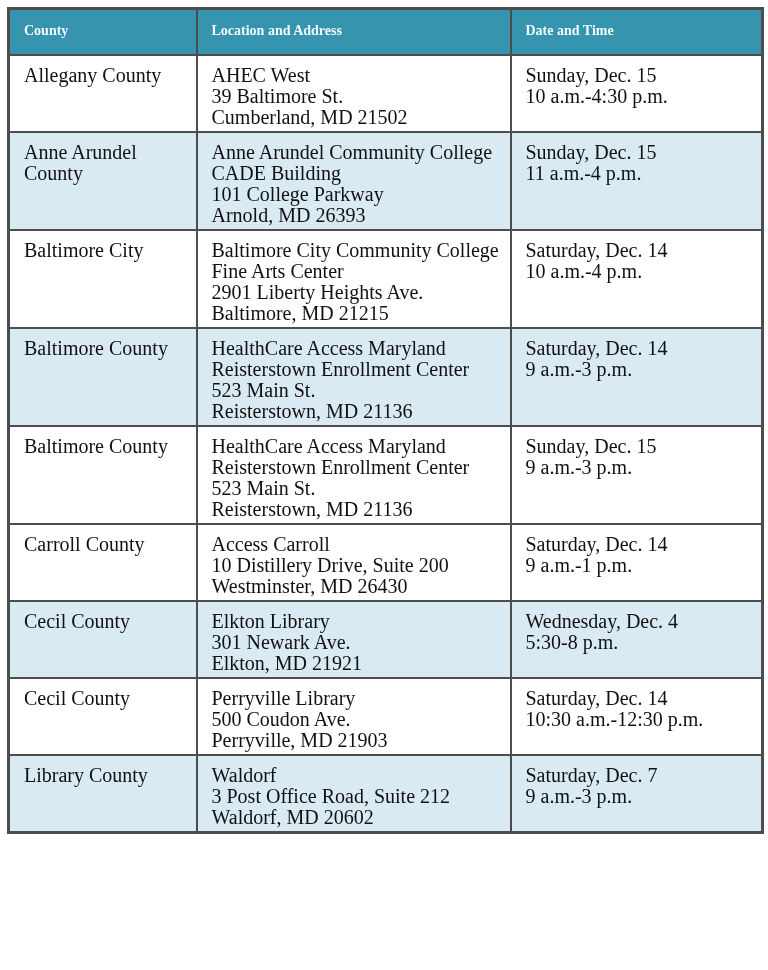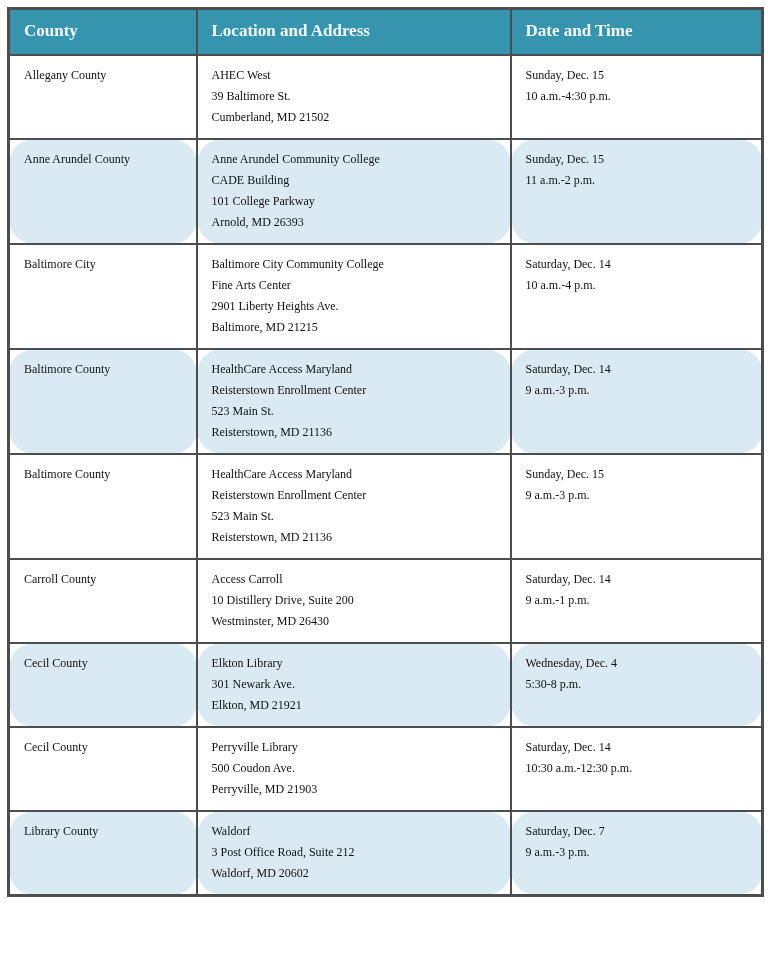--- a/index.html
+++ b/index.html
@@ -29,39 +29,38 @@
     border-collapse: collapse;
     table-layout: fixed;
     border: 3px solid var(--border-color);
   }
   table.schedule col.c1 { width: 188px; }
   table.schedule col.c2 { width: 314px; }
   table.schedule col.c3 { width: 252px; }
   table.schedule th {
     background: var(--header-bg);
     color: var(--header-text);
-    font-size: 17px;
+    font-size: 14px;
     font-weight: bold;
     text-align: left;
     vertical-align: middle;
     height: 46px;
     padding: 4px 10px 6px 14px;
     border: 2px solid var(--border-color);
   }
   table.schedule td {
-    font-size: 12px;
+    font-size: 20px;
     line-height: 21px;
     vertical-align: top;
-    padding: 9px 10px 10px 14px;
+    padding: 9px 10px 3px 14px;
     border: 2px solid var(--border-color);
     background: var(--row-bg);
   }
   table.schedule tr.alt td {
     background: var(--row-alt-bg);
-    border-radius: 25px;
   }
   .cell-line { white-space: normal; }
 </style>
 </head>
 <body>
 
 <div class="page">
   <table class="schedule">
     <colgroup>
       <col class="c1">
@@ -97,21 +96,21 @@
       <div class="cell-line">Anne Arundel County</div>
     </td>
     <td class="col-location">
             <div class="cell-line">Anne Arundel Community College</div>
             <div class="cell-line">CADE Building</div>
             <div class="cell-line">101 College Parkway</div>
             <div class="cell-line">Arnold, MD 26393</div>
           </td>
     <td class="col-datetime">
       <div class="cell-line">Sunday, Dec. 15</div>
-      <div class="cell-line">11 a.m.-2 p.m.</div>
+      <div class="cell-line">11 a.m.-4 p.m.</div>
     </td>
   </tr>
 
   <tr>
     <td class="col-county">
       <div class="cell-line">Baltimore City</div>
     </td>
     <td class="col-location">
             <div class="cell-line">Baltimore City Community College</div>
             <div class="cell-line">Fine Arts Center</div>

